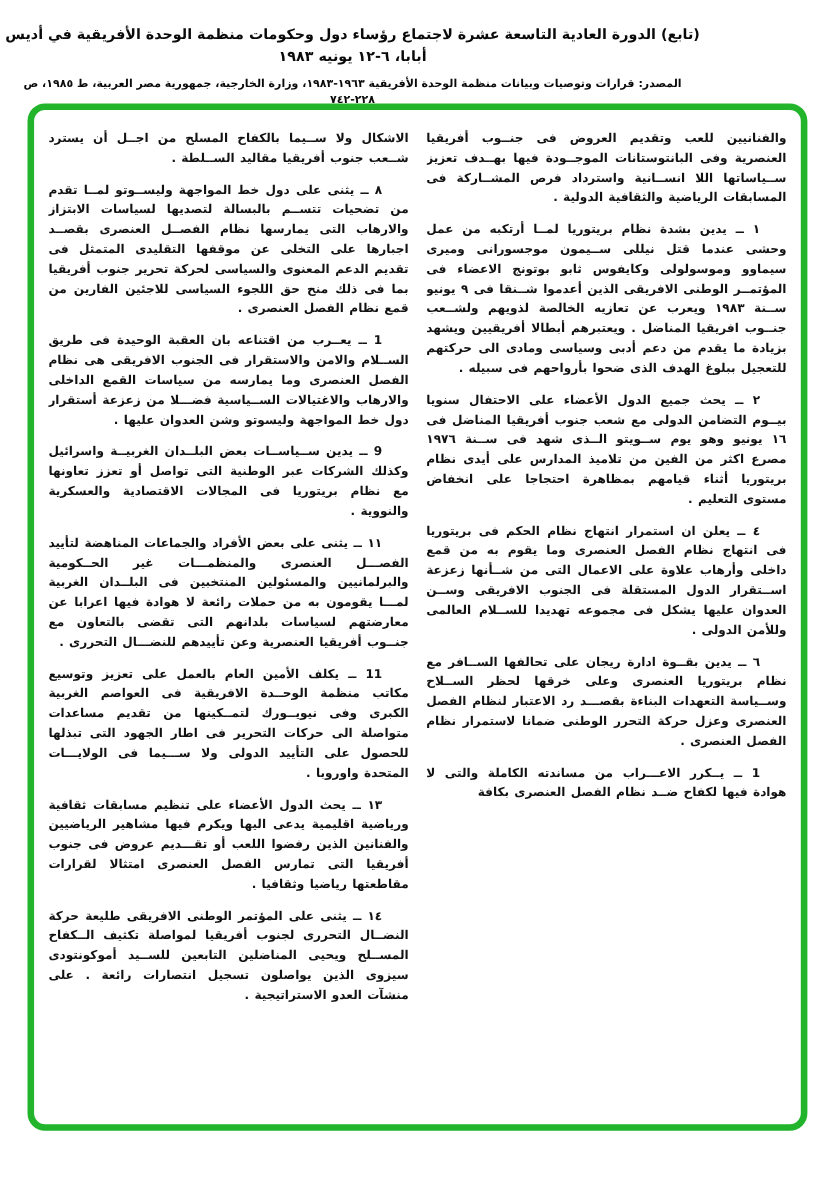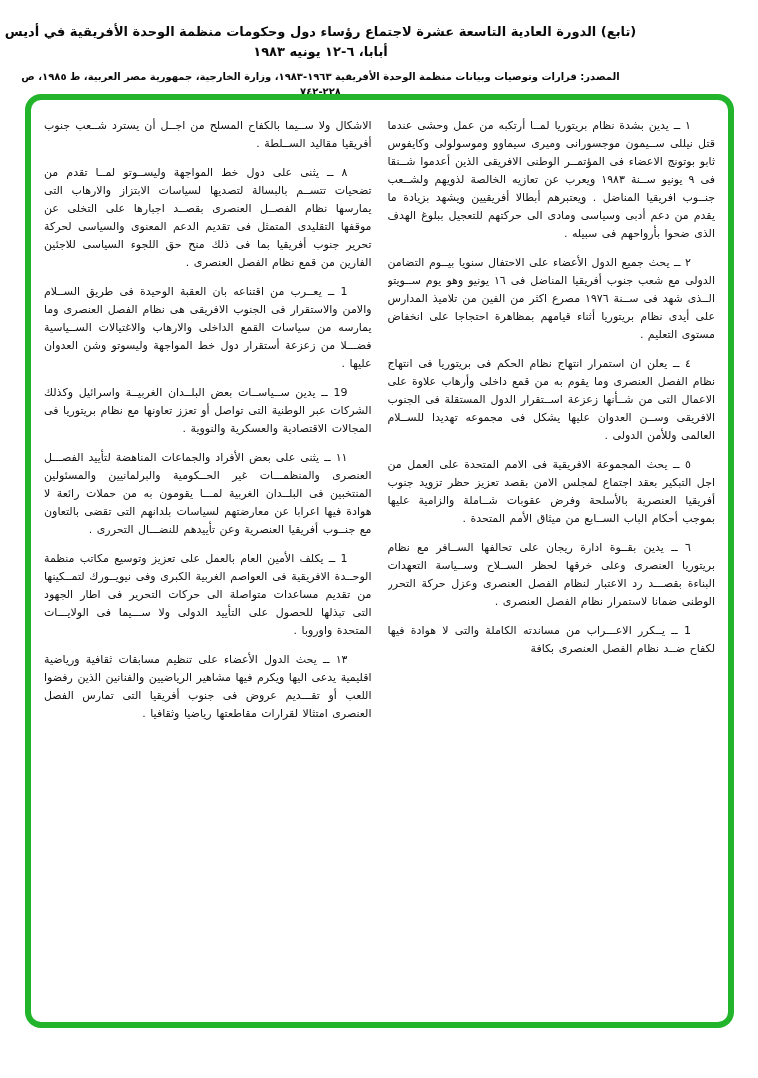--- a/index.html
+++ b/index.html
@@ -51,21 +51,21 @@
     display: flex;
     flex-direction: row;
     direction: rtl;            
     gap: 16px;
   }
   .text-column {
     flex: 1 1 0;
     direction: rtl;
     text-align: justify;
     font-size: 11px;
-    font-weight: normal;
+    font-weight: bold;
     line-height: 18px;
     color: #121212;
     overflow: hidden;
   }
   .text-column p {
     margin: 0 0 11px 0;
     text-indent: 24px;         
     word-spacing: 1px;
   }
   .text-column p.continuation {
@@ -87,31 +87,32 @@
 </head>
 <body>
 
 <div class="doc-header">
   <div class="title-line">(تابع) الدورة العادية التاسعة عشرة لاجتماع رؤساء دول وحكومات منظمة الوحدة الأفريقية في أديس أبابا، ٦-١٢ يونيه ١٩٨٣</div>
   <div class="source-line">المصدر: قرارات وتوصيات وبيانات منظمة الوحدة الأفريقية ١٩٦٣-١٩٨٣، وزارة الخارجية، جمهورية مصر العربية، ط ١٩٨٥، ص ٢٢٨-٧٤٢</div>
 </div>
 
 <div class="content-frame" style="border-color: rgb(34, 180, 42);">
   <div class="text-column">
+    <p class="continuation">والفنانيين للعب وتقديم العروض فى جنــوب أفريقيا العنصرية وفى البانتوستانات الموجــودة فيها بهــدف تعزيز ســياساتها اللا انســانية واسترداد فرص المشــاركة فى المسابقات الرياضية والثقافية الدولية .</p>
     <p>١ ــ يدين بشدة نظام بريتوريا لمــا أرتكبه من عمل وحشى عندما قتل نيللى ســيمون موجسورانى وميرى سيماوو وموسولولى وكايفوس ثابو بوتونج الاعضاء فى المؤتمــر الوطنى الافريقى الذين أعدموا شــنقا فى ٩ يونيو ســنة ١٩٨٣ ويعرب عن تعازيه الخالصة لذويهم ولشــعب جنــوب افريقيا المناضل . ويعتبرهم أبطالا أفريقيين ويشهد بزيادة ما يقدم من دعم أدبى وسياسى ومادى الى حركتهم للتعجيل ببلوغ الهدف الذى ضحوا بأرواحهم فى سبيله .</p>
     <p>٢ ــ يحث جميع الدول الأعضاء على الاحتفال سنويا بيــوم التضامن الدولى مع شعب جنوب أفريقيا المناضل فى ١٦ يونيو وهو يوم ســويتو الــذى شهد فى ســنة ١٩٧٦ مصرع اكثر من الفين من تلاميذ المدارس على أيدى نظام بريتوريا أثناء قيامهم بمظاهرة احتجاجا على انخفاض مستوى التعليم .</p>
     <p>٤ ــ يعلن ان استمرار انتهاج نظام الحكم فى بريتوريا فى انتهاج نظام الفصل العنصرى وما يقوم به من قمع داخلى وأرهاب علاوة على الاعمال التى من شــأنها زعزعة اســتقرار الدول المستقلة فى الجنوب الافريقى وســن العدوان عليها يشكل فى مجموعه تهديدا للســلام العالمى وللأمن الدولى .</p>
-    <p>٥ ــ يحث المجموعة الافريقية فى الامم المتحدة على العمل من اجل التبكير بعقد اجتماع لمجلس الامن بقصد تعزيز حظر تزويد جنوب أفريقيا العنصرية بالأسلحة وفرض عقوبات شــاملة والزامية عليها بموجب أحكام الباب الســابع من ميثاق الأمم المتحدة .</p>
     <p>٦ ــ يدين بقــوة ادارة ريجان على تحالفها الســافر مع نظام بريتوريا العنصرى وعلى خرقها لحظر الســلاح وســياسة التعهدات البناءة بقصـــد رد الاعتبار لنظام الفصل العنصرى وعزل حركة التحرر الوطنى ضمانا لاستمرار نظام الفصل العنصرى .</p>
     <p>1 ــ يــكرر الاعـــراب من مساندته الكاملة والتى لا هوادة فيها لكفاح ضــد نظام الفصل العنصرى بكافة</p>
   </div>
   <div class="text-column">
     <p class="continuation">الاشكال ولا ســيما بالكفاح المسلح من اجــل أن يسترد شــعب جنوب أفريقيا مقاليد الســلطة .</p>
     <p>٨ ــ يثنى على دول خط المواجهة وليســوتو لمــا تقدم من تضحيات تتســم بالبسالة لتصديها لسياسات الابتزاز والارهاب التى يمارسها نظام الفصــل العنصرى بقصــد اجبارها على التخلى عن موقفها التقليدى المتمثل فى تقديم الدعم المعنوى والسياسى لحركة تحرير جنوب أفريقيا بما فى ذلك منح حق اللجوء السياسى للاجئين الفارين من قمع نظام الفصل العنصرى .</p>
     <p>1 ــ يعــرب من اقتناعه بان العقبة الوحيدة فى طريق الســلام والامن والاستقرار فى الجنوب الافريقى هى نظام الفصل العنصرى وما يمارسه من سياسات القمع الداخلى والارهاب والاغتيالات الســياسية فضـــلا من زعزعة أستقرار دول خط المواجهة وليسوتو وشن العدوان عليها .</p>
-    <p>19 ــ يدين ســياســات بعض البلــدان الغربيــة واسرائيل وكذلك الشركات عبر الوطنية التى تواصل أو تعزز تعاونها مع نظام بريتوريا فى المجالات الاقتصادية والعسكرية والنووية .</p>
+    <p>9 ــ يدين ســياســات بعض البلــدان الغربيــة واسرائيل وكذلك الشركات عبر الوطنية التى تواصل أو تعزز تعاونها مع نظام بريتوريا فى المجالات الاقتصادية والعسكرية والنووية .</p>
     <p>١١ ــ يثنى على بعض الأفراد والجماعات المناهضة لتأييد الفصـــل العنصرى والمنظمـــات غير الحــكومية والبرلمانيين والمسئولين المنتخبين فى البلــدان الغربية لمـــا يقومون به من حملات رائعة لا هوادة فيها اعرابا عن معارضتهم لسياسات بلدانهم التى تقضى بالتعاون مع جنــوب أفريقيا العنصرية وعن تأييدهم للنضـــال التحررى .</p>
-    <p>1 ــ يكلف الأمين العام بالعمل على تعزيز وتوسيع مكاتب منظمة الوحــدة الافريقية فى العواصم الغربية الكبرى وفى نيويــورك لتمــكينها من تقديم مساعدات متواصلة الى حركات التحرير فى اطار الجهود التى تبذلها للحصول على التأييد الدولى ولا ســـيما فى الولايـــات المتحدة واوروبا .</p>
+    <p>11 ــ يكلف الأمين العام بالعمل على تعزيز وتوسيع مكاتب منظمة الوحــدة الافريقية فى العواصم الغربية الكبرى وفى نيويــورك لتمــكينها من تقديم مساعدات متواصلة الى حركات التحرير فى اطار الجهود التى تبذلها للحصول على التأييد الدولى ولا ســـيما فى الولايـــات المتحدة واوروبا .</p>
     <p>١٣ ــ يحث الدول الأعضاء على تنظيم مسابقات ثقافية ورياضية اقليمية يدعى اليها ويكرم فيها مشاهير الرياضيين والفنانين الذين رفضوا اللعب أو تقـــديم عروض فى جنوب أفريقيا التى تمارس الفصل العنصرى امتثالا لقرارات مقاطعتها رياضيا وثقافيا .</p>
+    <p>١٤ ــ يثنى على المؤتمر الوطنى الافريقى طليعة حركة النضــال التحررى لجنوب أفريقيا لمواصلة تكثيف الــكفاح المســلح ويحيى المناضلين التابعين للســيد أموكونتودى سيزوى الذين يواصلون تسجيل انتصارات رائعة . على منشآت العدو الاستراتيجية .</p>
   </div>
 </div>
 
 <div class="page-number">١٠</div>
 
 </body></html>

